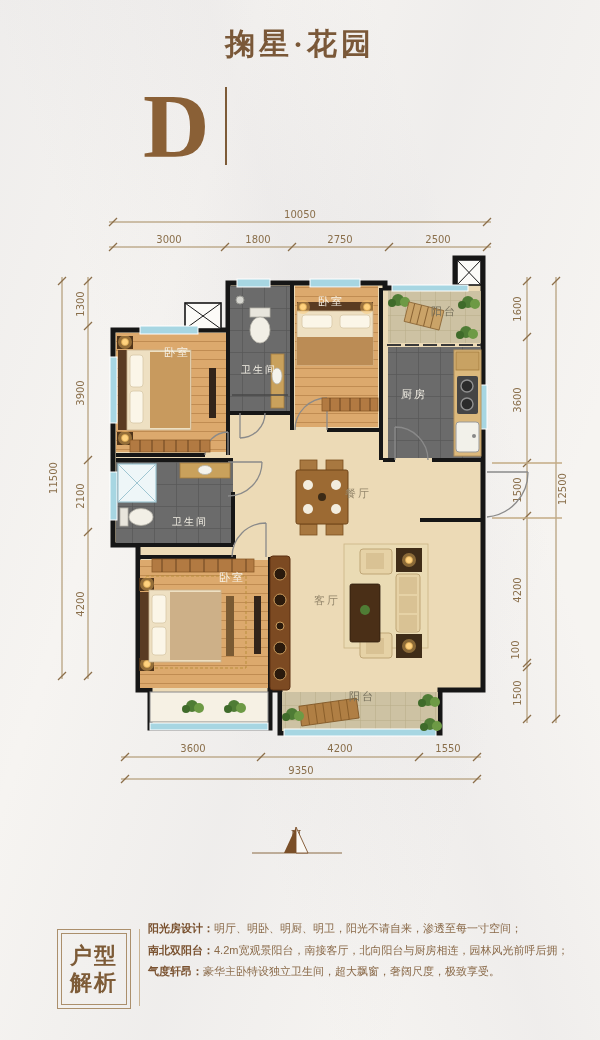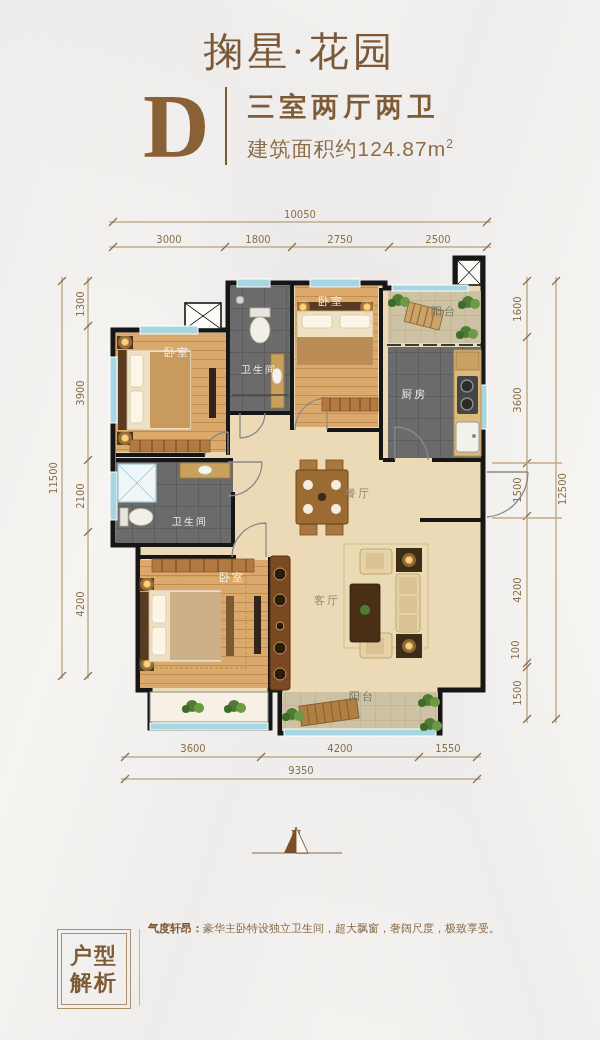--- a/index.html
+++ b/index.html
@@ -3,22 +3,22 @@
 <meta charset="utf-8">
 <style>
   html,body{margin:0;padding:0;}
   .page{position:relative;width:600px;height:1040px;overflow:hidden;
     background:
       linear-gradient(108deg, rgba(200,200,208,.16) 0%, transparent 28%, rgba(188,188,198,.12) 52%, transparent 78%),
       linear-gradient(72deg, transparent 35%, rgba(198,196,204,.14) 58%, transparent 76%),
       #f6f4f1;
     font-family:"Liberation Sans","DejaVu Sans",sans-serif;}
   .title{position:absolute;left:0;top:24px;width:600px;text-align:center;
-    font-family:"Liberation Serif","DejaVu Serif",serif;font-weight:normal;
-    font-size:40px;letter-spacing:4px;color:#7a5838;}
+    font-family:"Liberation Serif","DejaVu Serif",serif;font-weight:bold;
+    font-size:30px;letter-spacing:4px;color:#7a5838;}
   .dblock{position:absolute;left:143px;top:82px;display:flex;align-items:center;}
   .dletter{font-family:"Liberation Serif","DejaVu Serif",serif;font-weight:bold;
     font-size:92px;line-height:88px;color:#8a6036;}
   .ddivider{width:2px;height:78px;background:#7d5b37;margin:0 20px 0 16px;}
   .dtext .utype{font-size:27px;font-weight:bold;letter-spacing:5px;color:#7d5b37;}
   .dtext .uarea{font-size:21px;color:#8d6b47;margin-top:10px;letter-spacing:1px;}
   .dtext .uarea sup{font-size:12px;}
   svg text{font-family:"DejaVu Sans","Liberation Sans",sans-serif;}
   .dimtxt{font-size:10px;fill:#8a6f4b;}
   .roomtxt{font-size:11px;letter-spacing:2px;}
@@ -40,24 +40,20 @@
 </head>
 <body>
 
 <div class="page">
 
   <div class="title">掬星·花园</div>
 
   <div class="dblock">
     <div class="dletter">D</div>
     <div class="ddivider"></div>
-    <div class="dtext">
-      <div class="utype">三室两厅两卫</div>
-      <div class="uarea"><span>建筑面积约124.87m</span><sup>2</sup></div>
-    </div>
   </div>
 
   <svg width="600" height="1040" viewBox="0 0 600 1040" style="position:absolute;left:0;top:0;">
     <defs>
       <path id="tk" d="M-4,4 L4,-4"></path>
       <pattern id="wd" width="100" height="9" patternUnits="userSpaceOnUse">
         <rect width="100" height="9" fill="#dca96d"></rect>
           <line x1="0" y1="8.5" x2="100" y2="8.5" stroke="#c08c52" stroke-width="1"></line>
       </pattern>
       <pattern id="tl" width="22" height="22" patternUnits="userSpaceOnUse">
@@ -354,17 +350,19 @@
 
   <div class="analysis">
     <div class="abox">
       <div class="inner">
         <div class="t">户型</div>
         <div class="t">解析</div>
       </div>
     </div>
     <div class="adiv"></div>
     <div class="aitems">
+      <div class="a-row"><span class="a-label">阳光房设计：</span><span>明厅、明卧、明厨、明卫，阳光不请自来，渗透至每一寸空间；</span></div>
+      <div class="a-row"><span class="a-label">南北双阳台：</span><span>4.2m宽观景阳台，南接客厅，北向阳台与厨房相连，园林风光前呼后拥；</span></div>
       <div class="a-row"><span class="a-label">气度轩昂：</span><span>豪华主卧特设独立卫生间，超大飘窗，奢阔尺度，极致享受。</span></div>
     </div>
   </div>
 
 </div>
 
 </body></html>

